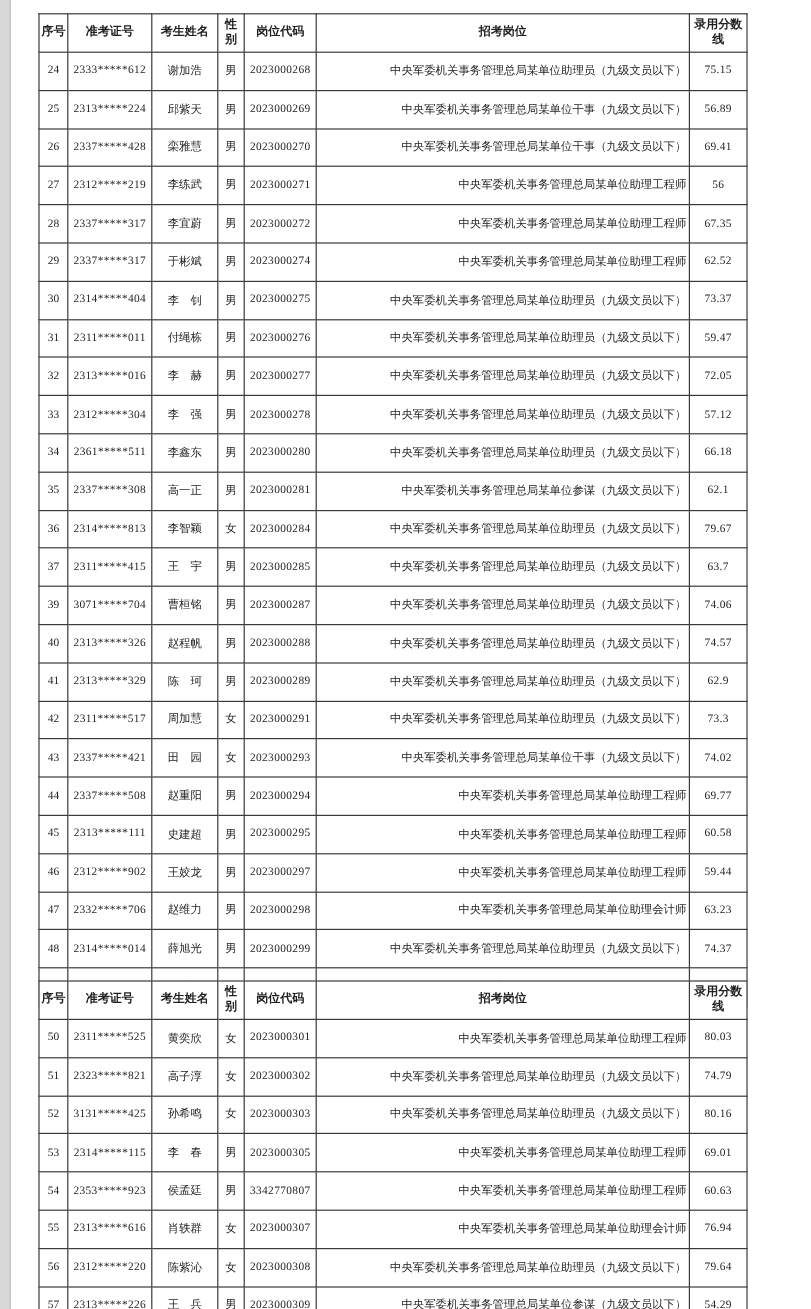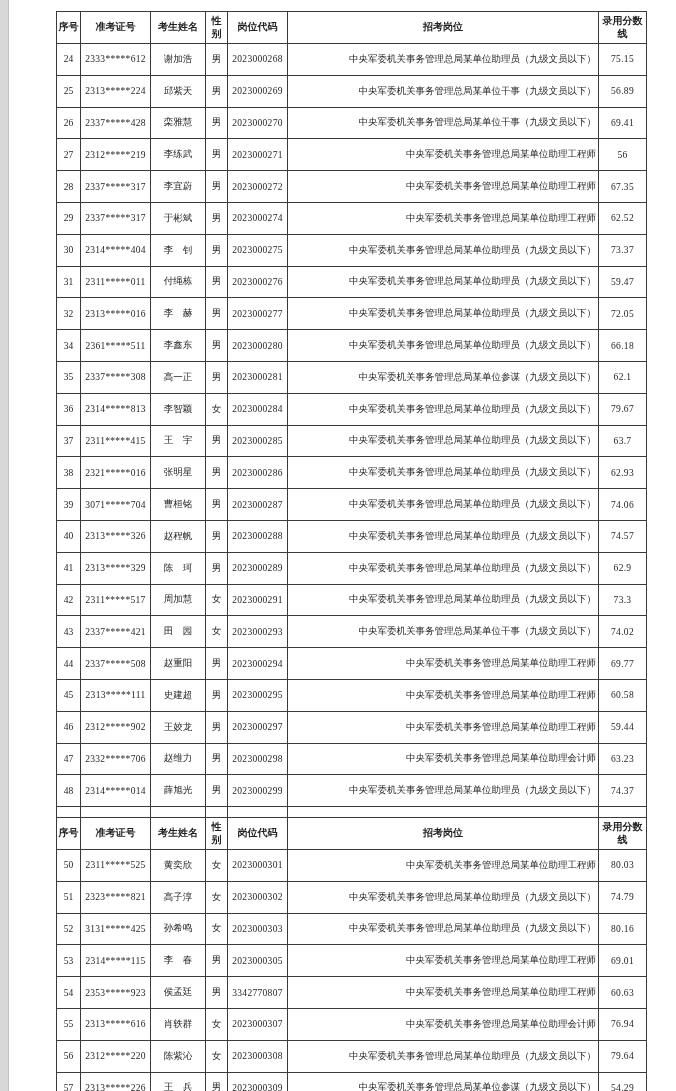--- a/index.html
+++ b/index.html
@@ -9,21 +9,21 @@
     background:#ffffff;
     overflow:hidden;
     font-family:"Liberation Serif","DejaVu Serif",serif;
     color:#1f1f1f;
   }
   .page-edge{
     position:absolute;left:0;top:0;width:8px;height:1091px;
     background:#d8d8d8;border-right:1px solid #c4c4c4;
   }
   .doc-table{
-    position:absolute;left:56px;
+    position:absolute;left:32px;
     width:590px;
     border-collapse:collapse;
     table-layout:fixed;
     background:#ffffff;
   }
   .doc-table.t1{top:11px;}
   .doc-table.t2{top:817px;}
   .doc-table th,.doc-table td{
     border:1px solid #3a3a3a;
     overflow:hidden;
@@ -155,20 +155,29 @@
         <tr>
     <td class="cell-serial">32</td>
     <td class="cell-ticket">2313*****016</td>
     <td class="cell-name">李　赫</td>
     <td class="cell-gender">男</td>
     <td class="cell-code">2023000277</td>
     <td class="cell-position">中央军委机关事务管理总局某单位助理员（九级文员以下）</td>
     <td class="cell-score">72.05</td>
   </tr>
         <tr>
+    <td class="cell-serial">33</td>
+    <td class="cell-ticket">2312*****304</td>
+    <td class="cell-name">李　强</td>
+    <td class="cell-gender">男</td>
+    <td class="cell-code">2023000278</td>
+    <td class="cell-position">中央军委机关事务管理总局某单位助理员（九级文员以下）</td>
+    <td class="cell-score">57.12</td>
+  </tr>
+        <tr>
     <td class="cell-serial">34</td>
     <td class="cell-ticket">2361*****511</td>
     <td class="cell-name">李鑫东</td>
     <td class="cell-gender">男</td>
     <td class="cell-code">2023000280</td>
     <td class="cell-position">中央军委机关事务管理总局某单位助理员（九级文员以下）</td>
     <td class="cell-score">66.18</td>
   </tr>
         <tr>
     <td class="cell-serial">35</td>
@@ -189,29 +198,20 @@
     <td class="cell-score">79.67</td>
   </tr>
         <tr>
     <td class="cell-serial">37</td>
     <td class="cell-ticket">2311*****415</td>
     <td class="cell-name">王　宇</td>
     <td class="cell-gender">男</td>
     <td class="cell-code">2023000285</td>
     <td class="cell-position">中央军委机关事务管理总局某单位助理员（九级文员以下）</td>
     <td class="cell-score">63.7</td>
-  </tr>
-        <tr>
-    <td class="cell-serial">38</td>
-    <td class="cell-ticket">2321*****016</td>
-    <td class="cell-name">张明星</td>
-    <td class="cell-gender">男</td>
-    <td class="cell-code">2023000286</td>
-    <td class="cell-position">中央军委机关事务管理总局某单位助理员（九级文员以下）</td>
-    <td class="cell-score">62.93</td>
   </tr>
         <tr>
     <td class="cell-serial">39</td>
     <td class="cell-ticket">3071*****704</td>
     <td class="cell-name">曹桓铭</td>
     <td class="cell-gender">男</td>
     <td class="cell-code">2023000287</td>
     <td class="cell-position">中央军委机关事务管理总局某单位助理员（九级文员以下）</td>
     <td class="cell-score">74.06</td>
   </tr>

